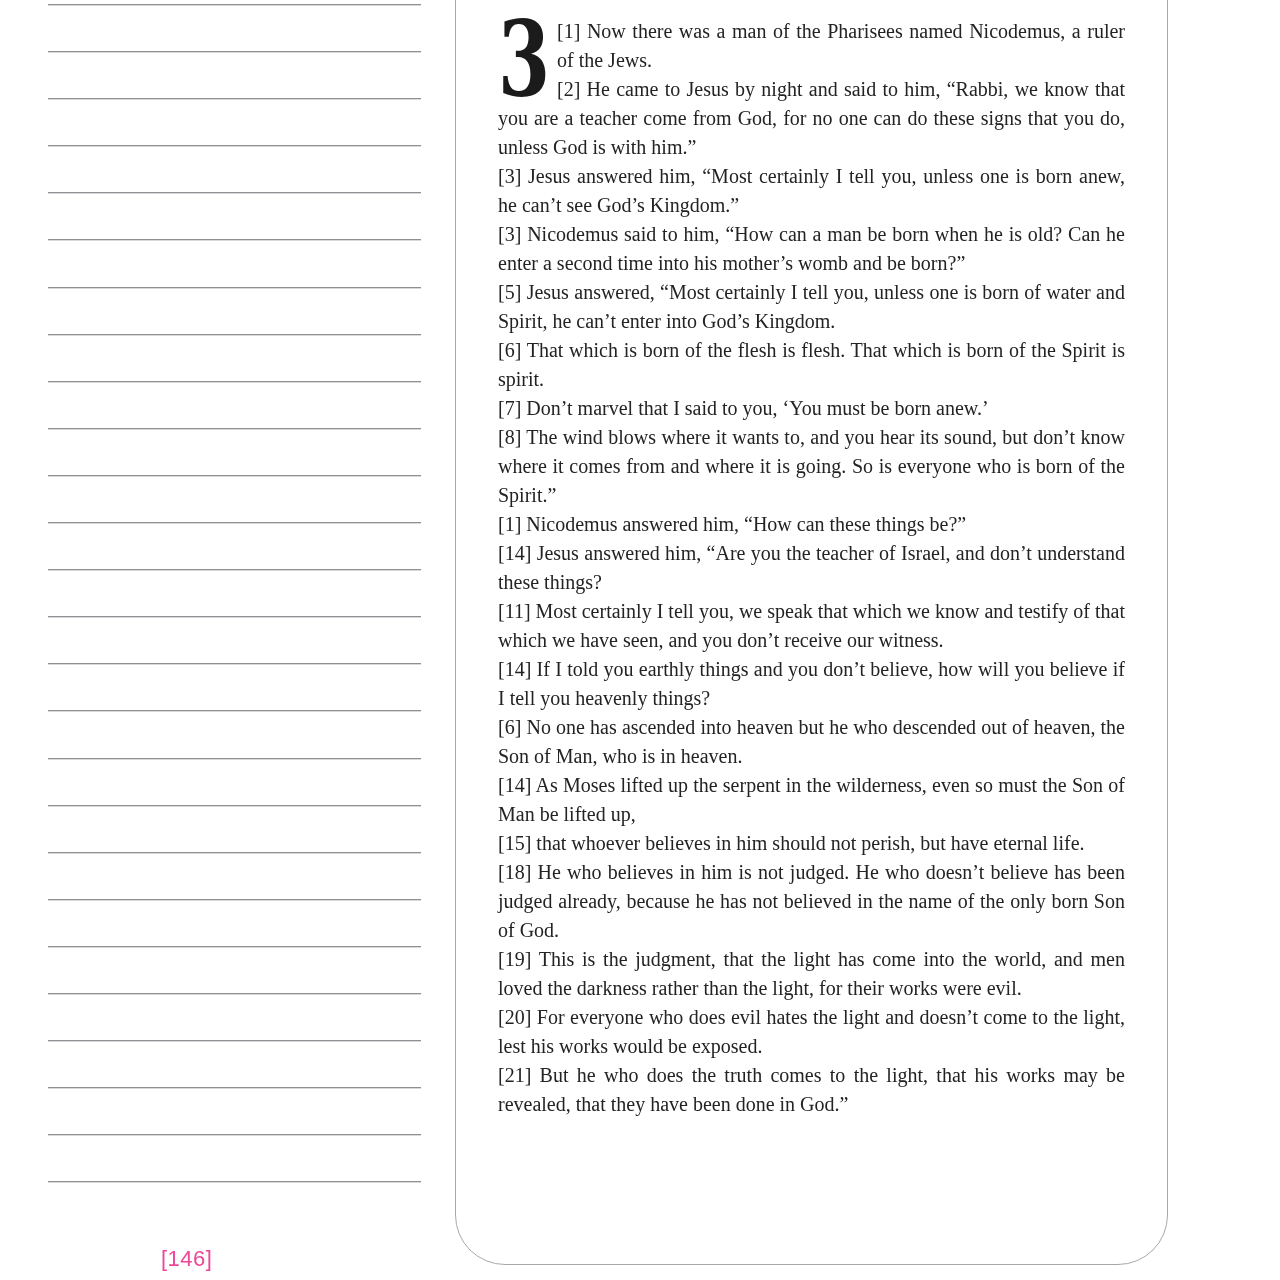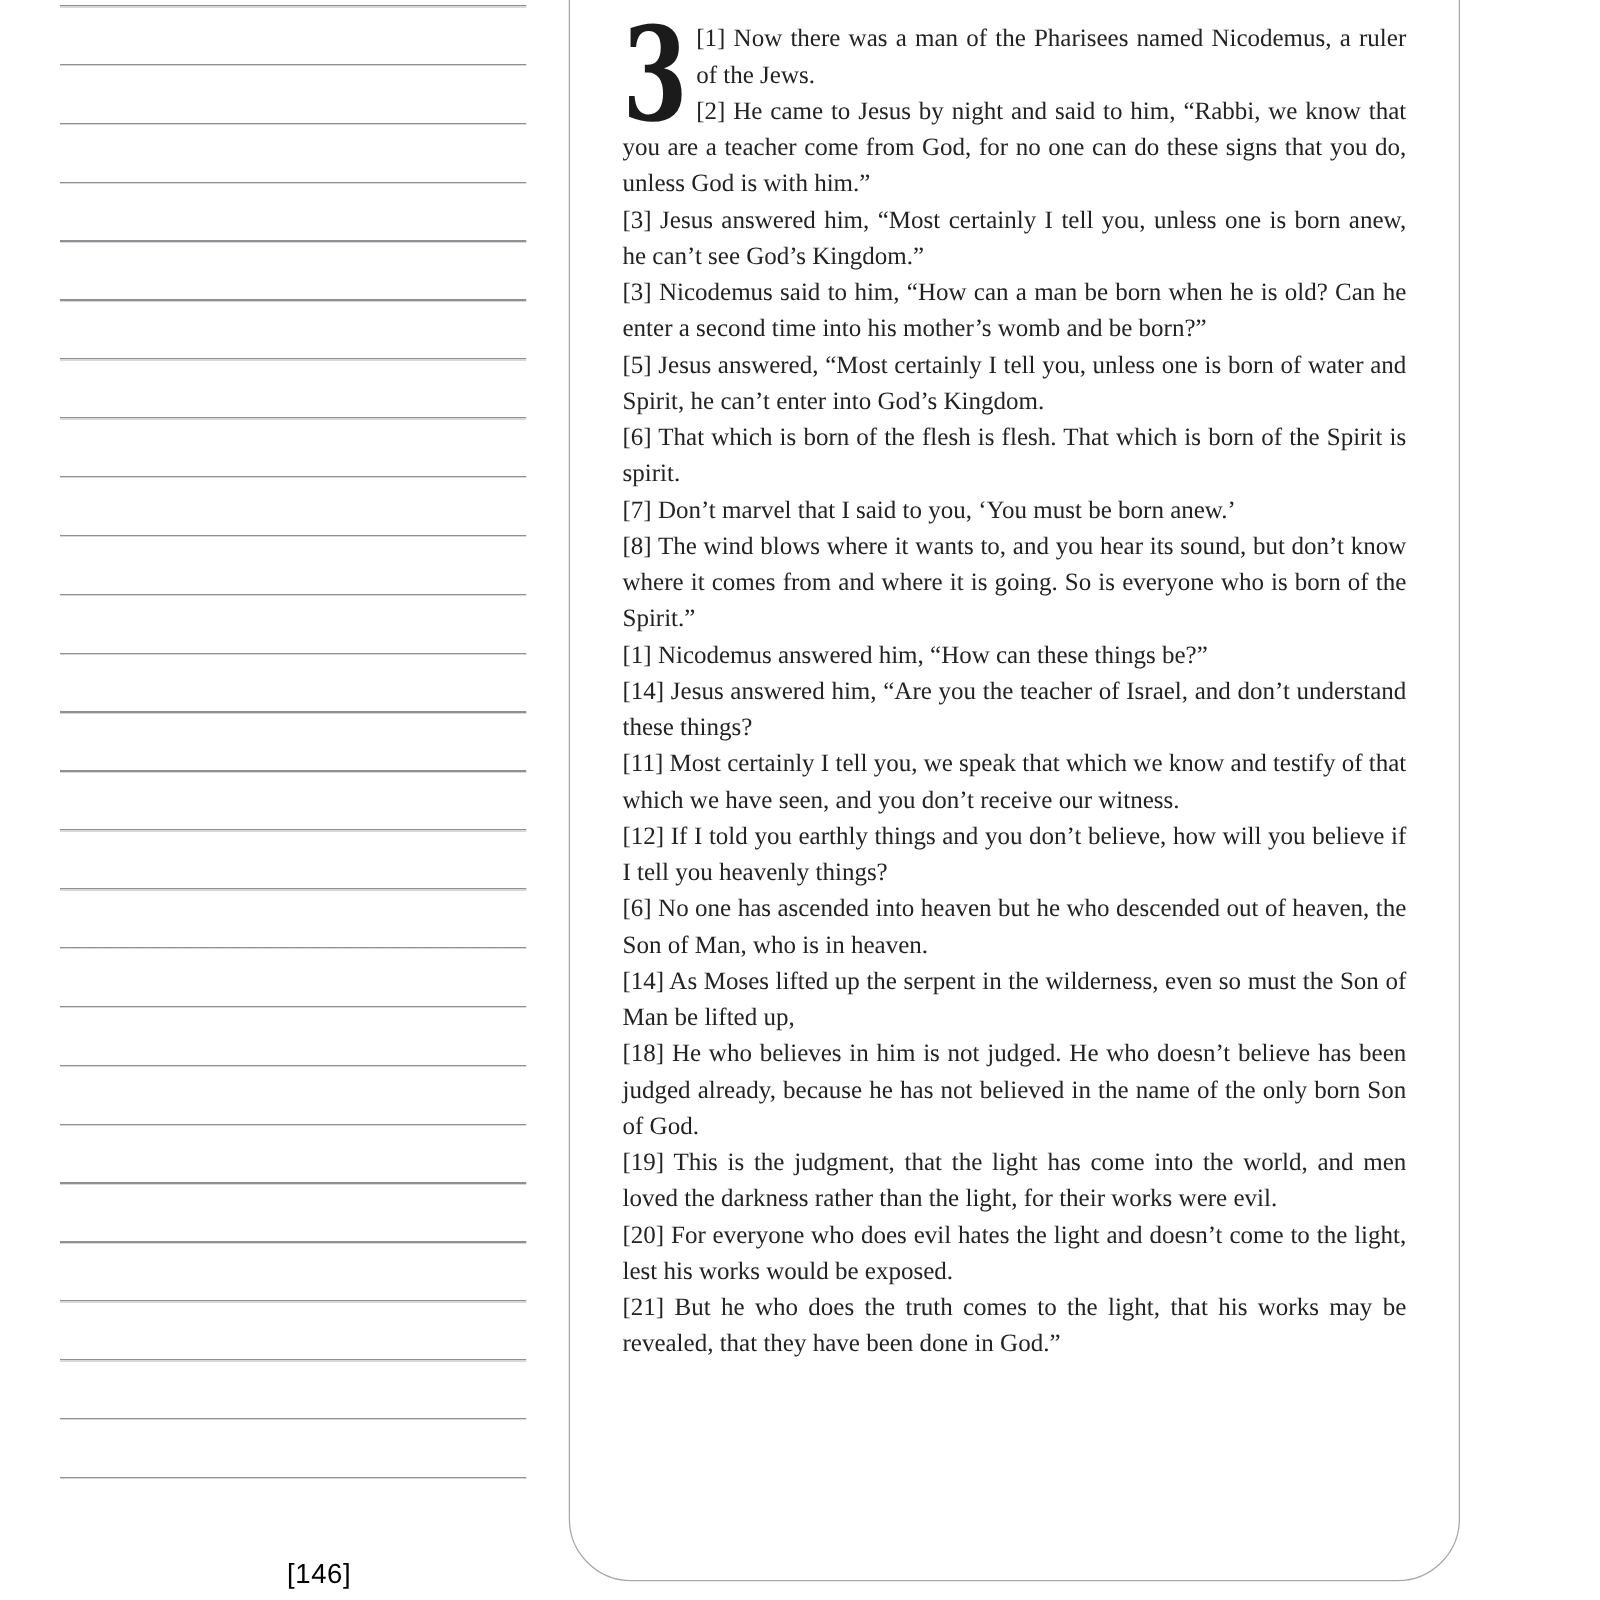--- a/index.html
+++ b/index.html
@@ -33,24 +33,24 @@
       transparent 47.1px
     );
   }
 
   
   .page-number {
     position: absolute;
     left: 161px;
     top: 1246px;
     width: 120px;
-    text-align: right;
+    text-align: left;
     font-family: "Liberation Sans", sans-serif;
     font-size: 22px;
-    color: #000000;
+    color: #ec4899;
     letter-spacing: 0.5px;
   }
 
   
   .scripture-panel {
     position: absolute;
     left: 455px;
     top: -60px;
     width: 713px;
     height: 1325px;
@@ -113,23 +113,24 @@
       <p>[2] He came to Jesus by night and said to him, “Rabbi, we know that you are a teacher come from God, for no one can do these signs that you do, unless God is with him.”</p>
       <p>[3] Jesus answered him, “Most certainly I tell you, unless one is born anew, he can’t see God’s Kingdom.”</p>
       <p>[3] Nicodemus said to him, “How can a man be born when he is old? Can he enter a second time into his mother’s womb and be born?”</p>
       <p>[5] Jesus answered, “Most certainly I tell you, unless one is born of water and Spirit, he can’t enter into God’s Kingdom.</p>
       <p>[6] That which is born of the flesh is flesh. That which is born of the Spirit is spirit.</p>
       <p>[7] Don’t marvel that I said to you, ‘You must be born anew.’</p>
       <p>[8] The wind blows where it wants to, and you hear its sound, but don’t know where it comes from and where it is going. So is everyone who is born of the Spirit.”</p>
       <p>[1] Nicodemus answered him, “How can these things be?”</p>
       <p>[14] Jesus answered him, “Are you the teacher of Israel, and don’t understand these things?</p>
       <p>[11] Most certainly I tell you, we speak that which we know and testify of that which we have seen, and you don’t receive our witness.</p>
-      <p>[12] If I told you earthly things and you don’t believe, how will you believe if I tell you heavenly things?</p>
+      <p>[14] If I told you earthly things and you don’t believe, how will you believe if I tell you heavenly things?</p>
       <p>[6] No one has ascended into heaven but he who descended out of heaven, the Son of Man, who is in heaven.</p>
       <p>[14] As Moses lifted up the serpent in the wilderness, even so must the Son of Man be lifted up,</p>
+      <p>[15] that whoever believes in him should not perish, but have eternal life.</p>
       <p>[18] He who believes in him is not judged. He who doesn’t believe has been judged already, because he has not believed in the name of the only born Son of God.</p>
       <p>[19] This is the judgment, that the light has come into the world, and men loved the darkness rather than the light, for their works were evil.</p>
       <p>[20] For everyone who does evil hates the light and doesn’t come to the light, lest his works would be exposed.</p>
       <p>[21] But he who does the truth comes to the light, that his works may be revealed, that they have been done in God.”</p>
 
     </div>
   </div>
 
 </div>
 

